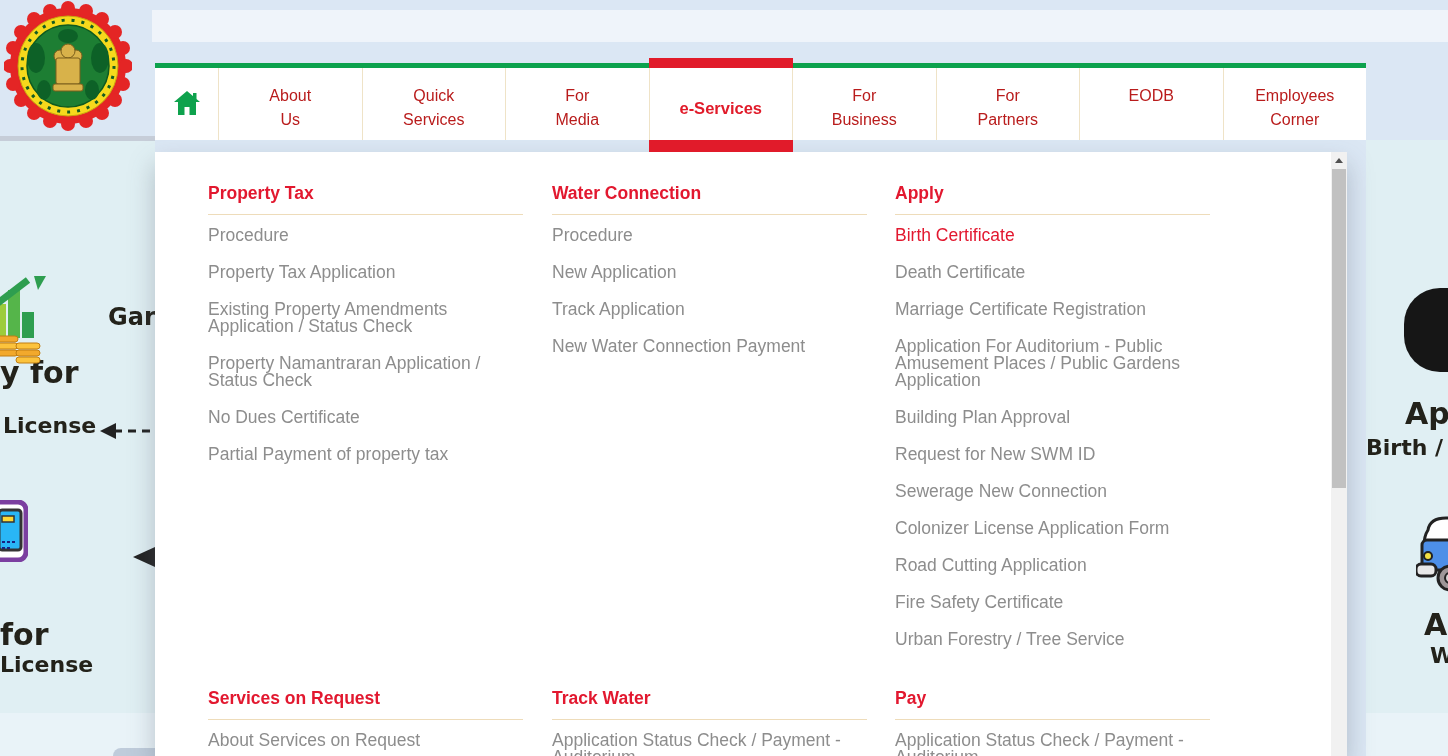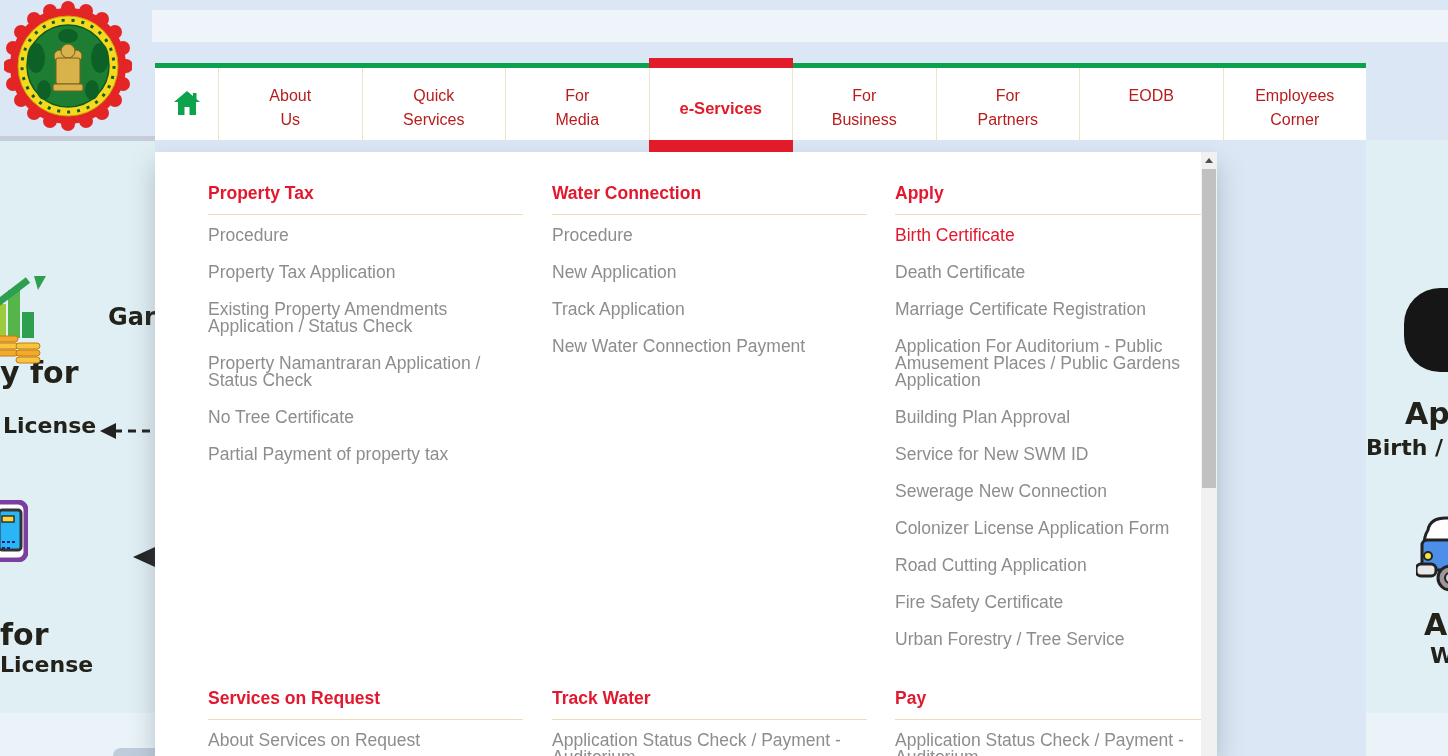--- a/index.html
+++ b/index.html
@@ -28,22 +28,22 @@
   .tab{flex:1;display:flex;flex-direction:column;align-items:center;padding-top:16px;
        box-sizing:border-box;border-left:1px solid #efe3c7;cursor:pointer;position:relative;}
   .tab:first-child{border-left:none;flex:0 0 63px;}
   .tab span{display:block;font-size:16px;line-height:24px;font-weight:500;color:#b91c1c;text-align:center;}
   .tab.single-low{padding-top:28px;}
   .tab.active span{color:#e11b2a;font-weight:bold;font-size:16.5px;}
   .tab.active::before{content:"";position:absolute;left:-1px;right:-1px;top:-10px;height:10px;background:#e11b2a;}
   .tab.active::after{content:"";position:absolute;left:-1px;right:-1px;bottom:-12px;height:12px;background:#e11b2a;z-index:7;}
   .home-glyph{margin-top:6px;}
   
-  .panel{position:absolute;left:155px;top:152px;width:1022px;height:604px;background:#ffffff;
-         z-index:4;box-shadow:0 12px 24px rgba(90,100,115,.35);padding-left:40px;}
+  .panel{position:absolute;left:155px;top:152px;width:1192px;height:604px;background:#ffffff;
+         z-index:4;box-shadow:0 12px 24px rgba(90,100,115,.35);}
   .col{position:absolute;width:315px;}
   .col h3{margin:0 0 12px 0;font-size:17.5px;font-weight:bold;color:#e2182f;
           padding-bottom:10px;border-bottom:1px solid #eedcba;}
   .mi{font-size:17.5px;line-height:17px;color:#8d8d8d;margin-bottom:20px;cursor:pointer;margin-top:12px;}
   .mi.hl{color:#e2182f;}
   .mi.gap{margin-top:13px;}
   
   .sb{position:absolute;right:0;top:0;bottom:0;width:16px;background:#f1f1f1;z-index:8;}
   .sb-btn{height:17px;background:#f1f1f1;display:flex;align-items:center;justify-content:center;}
   .sb-arrow{width:0;height:0;border-left:4px solid transparent;border-right:4px solid transparent;border-bottom:5px solid #505050;}
@@ -198,40 +198,40 @@
 </nav>
 
 <div class="panel">
 
   <div class="col" style="left:53px;top:31px;">
     <h3>Property Tax</h3>
     <div class="mi">Procedure</div>
     <div class="mi">Property Tax Application</div>
     <div class="mi">Existing Property Amendments Application / Status Check</div>
     <div class="mi">Property Namantraran Application / Status Check</div>
-    <div class="mi">No Tree Certificate</div>
+    <div class="mi">No Dues Certificate</div>
     <div class="mi">Partial Payment of property tax</div>
   </div>
 
   <div class="col" style="left:397px;top:31px;">
     <h3>Water Connection</h3>
     <div class="mi">Procedure</div>
     <div class="mi">New Application</div>
     <div class="mi">Track Application</div>
     <div class="mi">New Water Connection Payment</div>
   </div>
 
   <div class="col" style="left:740px;top:31px;">
     <h3>Apply</h3>
     <div class="mi hl">Birth Certificate</div>
     <div class="mi">Death Certificate</div>
     <div class="mi">Marriage Certificate Registration</div>
     <div class="mi gap">Application For Auditorium - Public Amusement Places / Public Gardens Application</div>
     <div class="mi">Building Plan Approval</div>
-    <div class="mi">Service for New SWM ID</div>
+    <div class="mi">Request for New SWM ID</div>
     <div class="mi">Sewerage New Connection</div>
     <div class="mi">Colonizer License Application Form</div>
     <div class="mi">Road Cutting Application</div>
     <div class="mi">Fire Safety Certificate</div>
     <div class="mi">Urban Forestry / Tree Service</div>
   </div>
 
   <div class="col" style="left:53px;top:536px;">
     <h3>Services on Request</h3>
     <div class="mi">About Services on Request</div>

